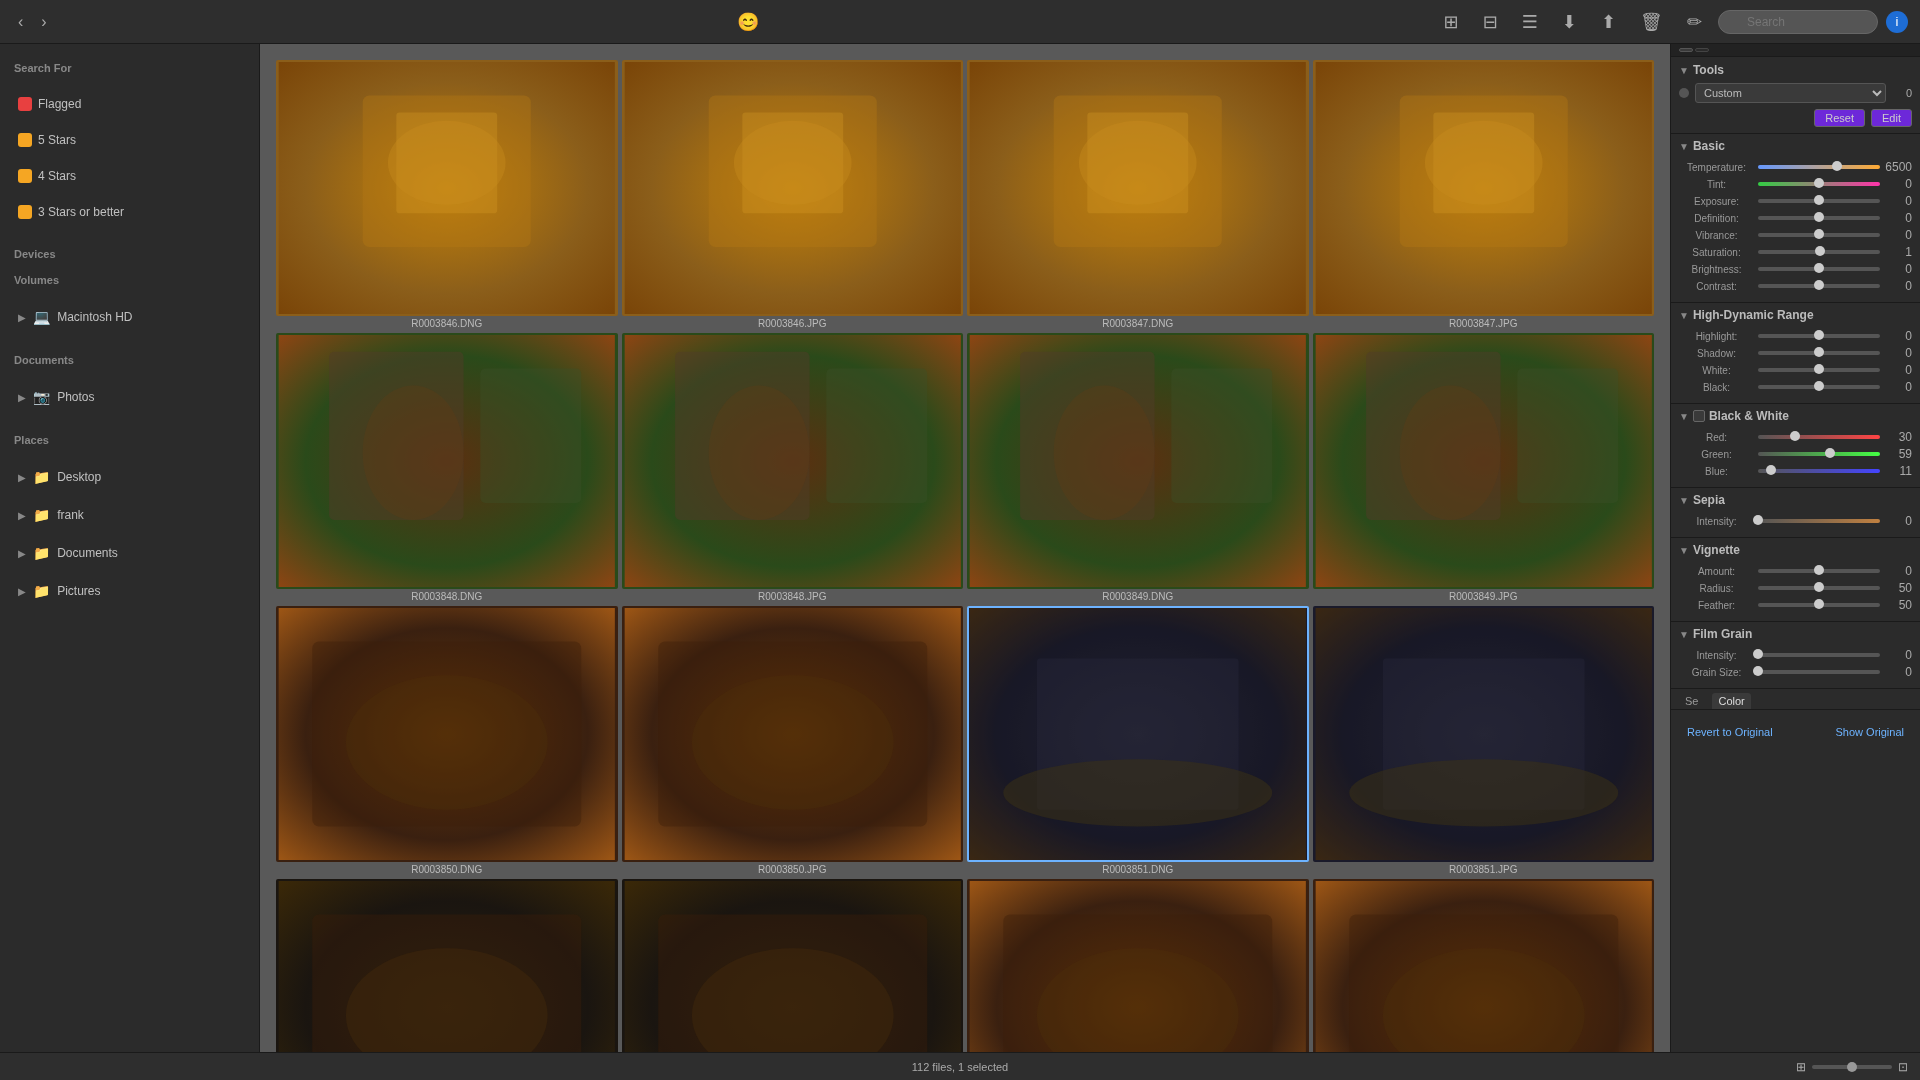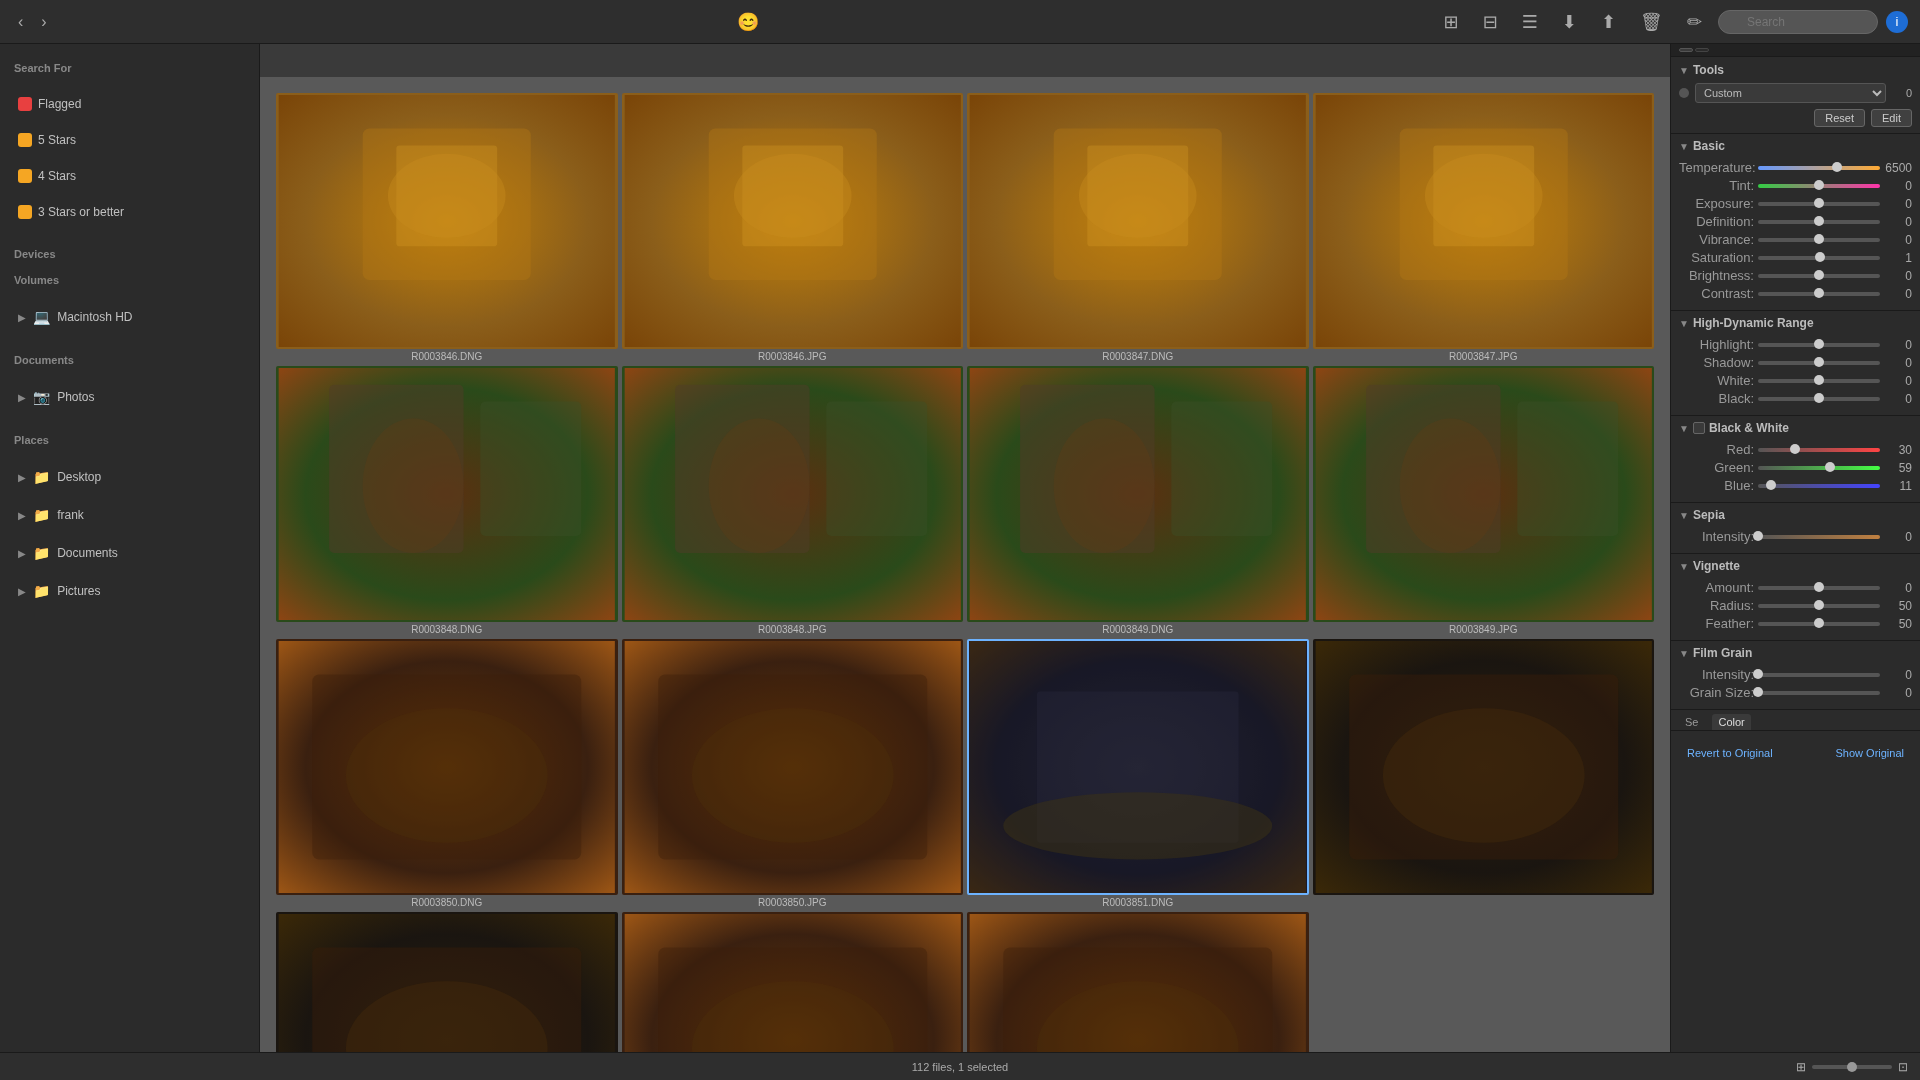--- a/index.html
+++ b/index.html
@@ -149,21 +149,20 @@
       margin-right: 2px;
     }
 
     
     .content-area {
       flex: 1;
       background: #595959;
       overflow-y: auto;
       padding: 12px;
       position: relative;
-      margin-top: 33px;
     }
     .photo-grid {
       display: grid;
       grid-template-columns: repeat(4, 1fr);
       gap: 4px;
       padding: 4px;
     }
     .photo-cell {
       display: flex;
       flex-direction: column;
@@ -311,21 +310,21 @@
       width: 20px;
       text-align: right;
     }
     .tools-buttons {
       display: flex;
       gap: 6px;
       margin-top: 6px;
       justify-content: flex-end;
     }
     .tool-btn {
-      background: #404040;
+      background: #6d28d9;
       border: 1px solid #666;
       color: #ccc;
       font-size: 11px;
       padding: 2px 10px;
       border-radius: 3px;
       cursor: pointer;
     }
 
     
     .adj-section {
@@ -353,25 +352,25 @@
     .adj-body {
       padding: 2px 8px 6px 8px;
     }
     .adj-row {
       display: flex;
       align-items: center;
       margin-bottom: 3px;
       gap: 4px;
     }
     .adj-label {
-      font-size: 13px;
+      font-size: 10px;
       color: #999;
       width: 75px;
       flex-shrink: 0;
-      text-align: right;
+      text-align: center;
     }
     .adj-slider-track {
       flex: 1;
       height: 4px;
       background: #555;
       border-radius: 2px;
       position: relative;
     }
     .adj-slider-thumb {
       position: absolute;
@@ -726,20 +725,38 @@
       <rect width="200" height="150" fill="url(#g11)"></rect>
 
         <rect x="0" y="0" width="200" height="150" fill="rgba(20,20,30,0.3)"></rect>
         <rect x="40" y="30" width="120" height="90" rx="2" fill="rgba(40,40,60,0.4)"></rect>
         <ellipse cx="100" cy="110" rx="80" ry="20" fill="rgba(60,50,20,0.5)"></ellipse>
 
     </svg></div>
           <div class="photo-filename">R0003851.DNG</div>
         </div>
         <div class="photo-cell">
+          <div class="photo-thumb" style="background: rgb(26, 26, 42);"><svg xmlns="http://www.w3.org/2000/svg" width="100%" height="100%" viewBox="0 0 200 150">
+      <defs>
+        <radialGradient id="g12" cx="50%" cy="50%" r="70%">
+          <stop offset="0%" stop-color="#2A2A3A"></stop>
+          <stop offset="60%" stop-color="#1A1A2A"></stop>
+          <stop offset="100%" stop-color="#4A3010"></stop>
+        </radialGradient>
+      </defs>
+      <rect width="200" height="150" fill="url(#g12)"></rect>
+
+        <rect x="0" y="0" width="200" height="150" fill="rgba(20,20,30,0.3)"></rect>
+        <rect x="40" y="30" width="120" height="90" rx="2" fill="rgba(40,40,60,0.4)"></rect>
+        <ellipse cx="100" cy="110" rx="80" ry="20" fill="rgba(60,50,20,0.5)"></ellipse>
+
+    </svg></div>
+          <div class="photo-filename">R0003851.JPG</div>
+        </div>
+        <div class="photo-cell">
           <div class="photo-thumb" style="background: rgb(26, 21, 16);"><svg xmlns="http://www.w3.org/2000/svg" width="100%" height="100%" viewBox="0 0 200 150">
       <defs>
         <radialGradient id="g13" cx="50%" cy="50%" r="70%">
           <stop offset="0%" stop-color="#2A2010"></stop>
           <stop offset="60%" stop-color="#1A1510"></stop>
           <stop offset="100%" stop-color="#3A2808"></stop>
         </radialGradient>
       </defs>
       <rect width="200" height="150" fill="url(#g13)"></rect>
 

